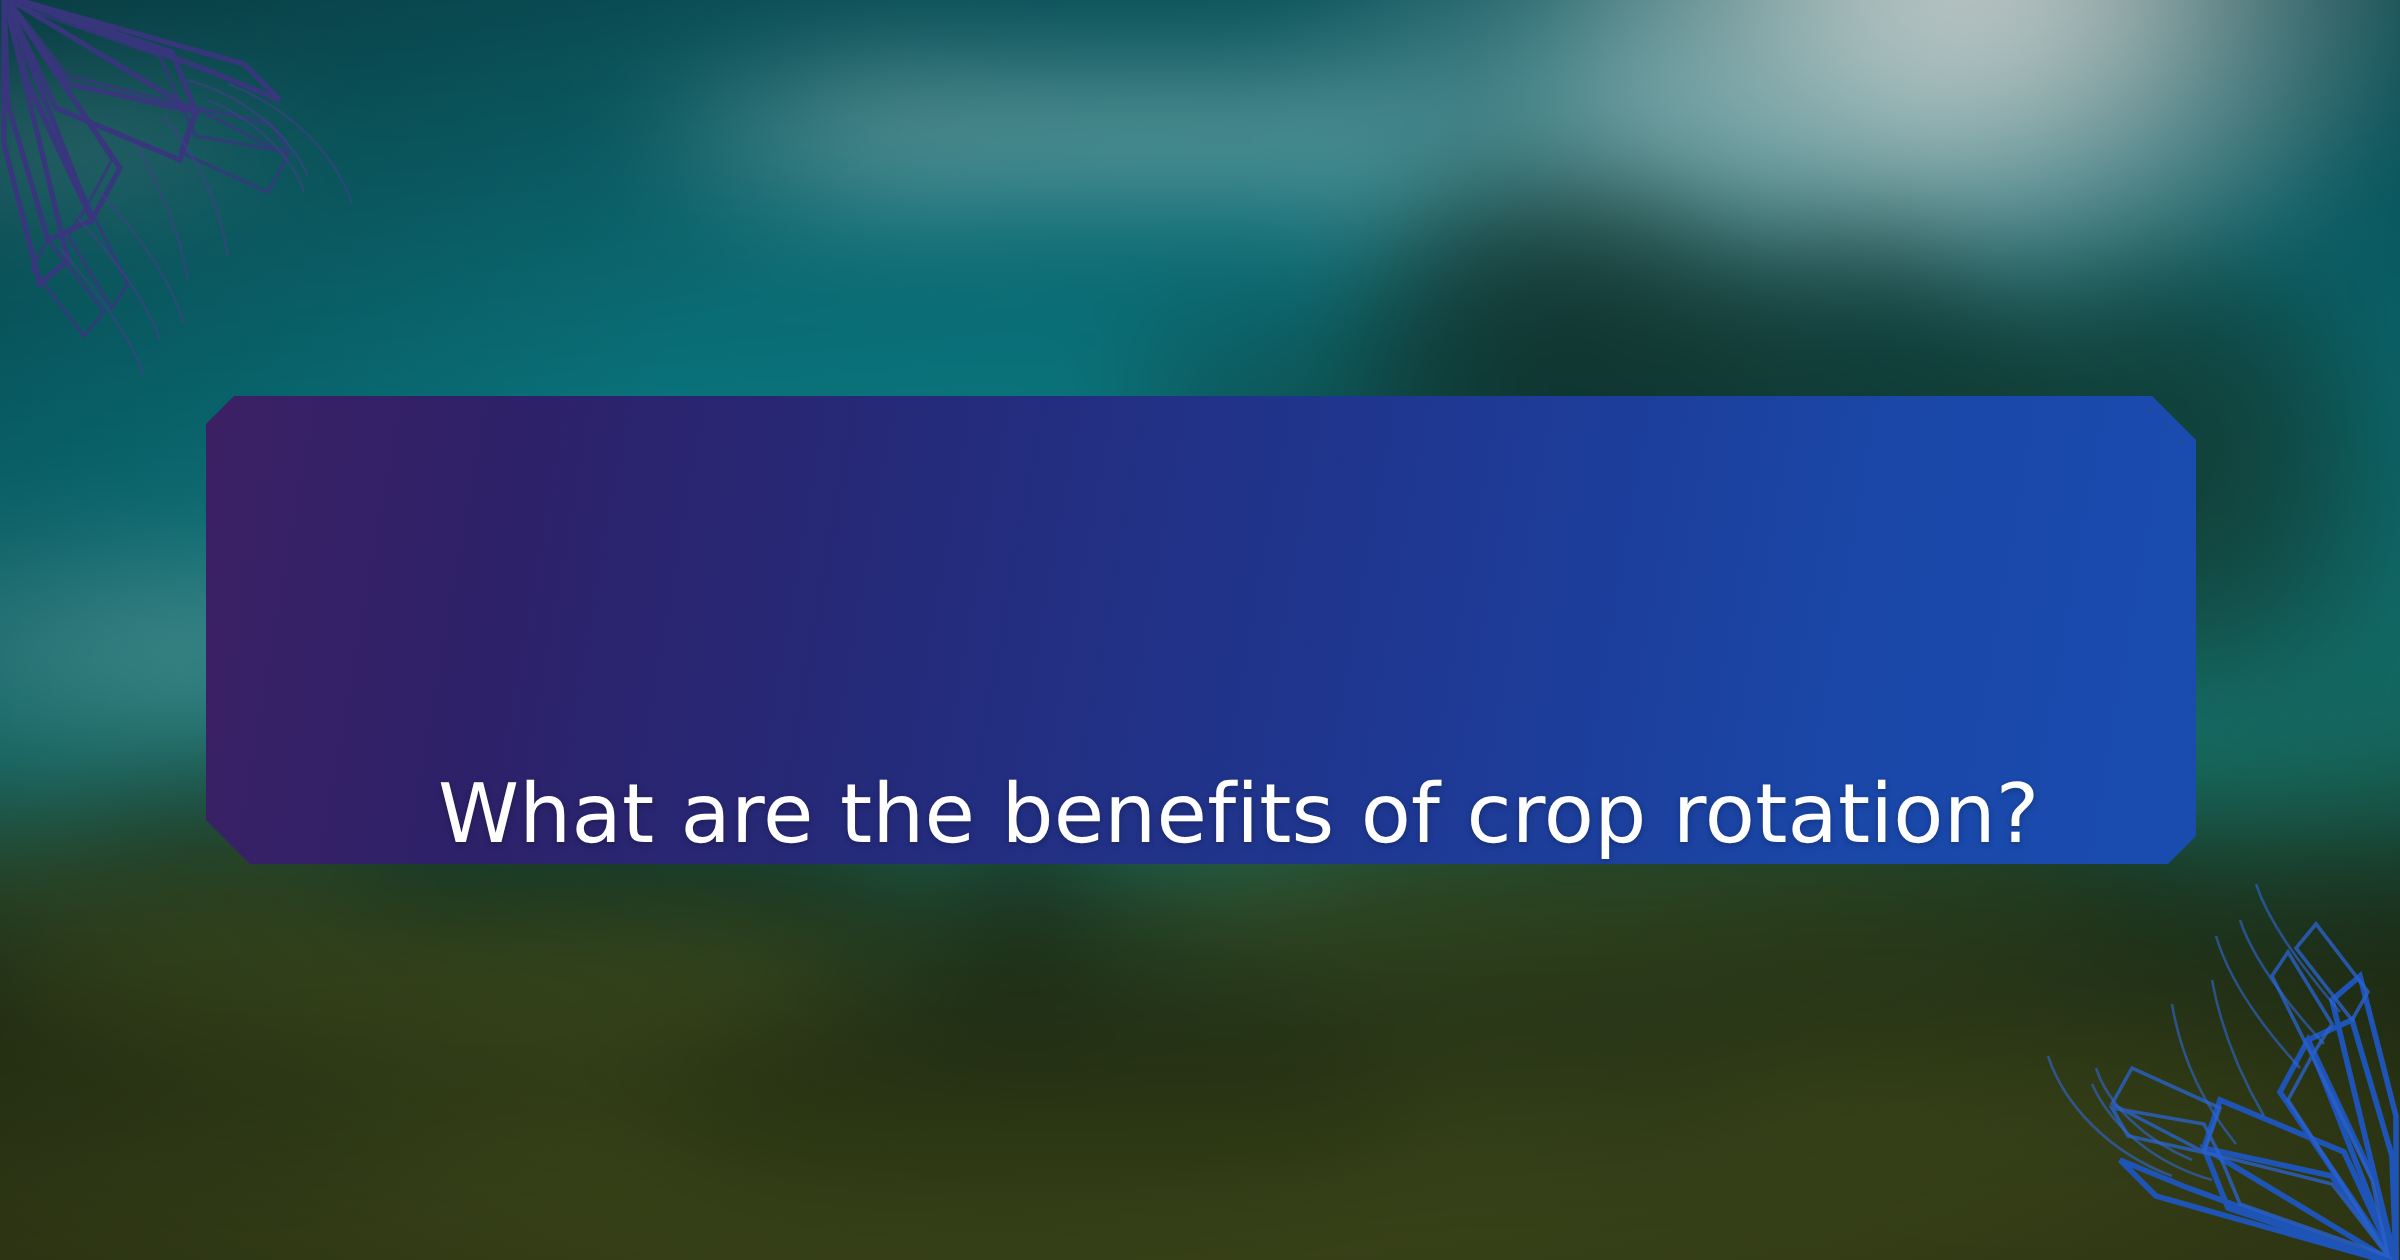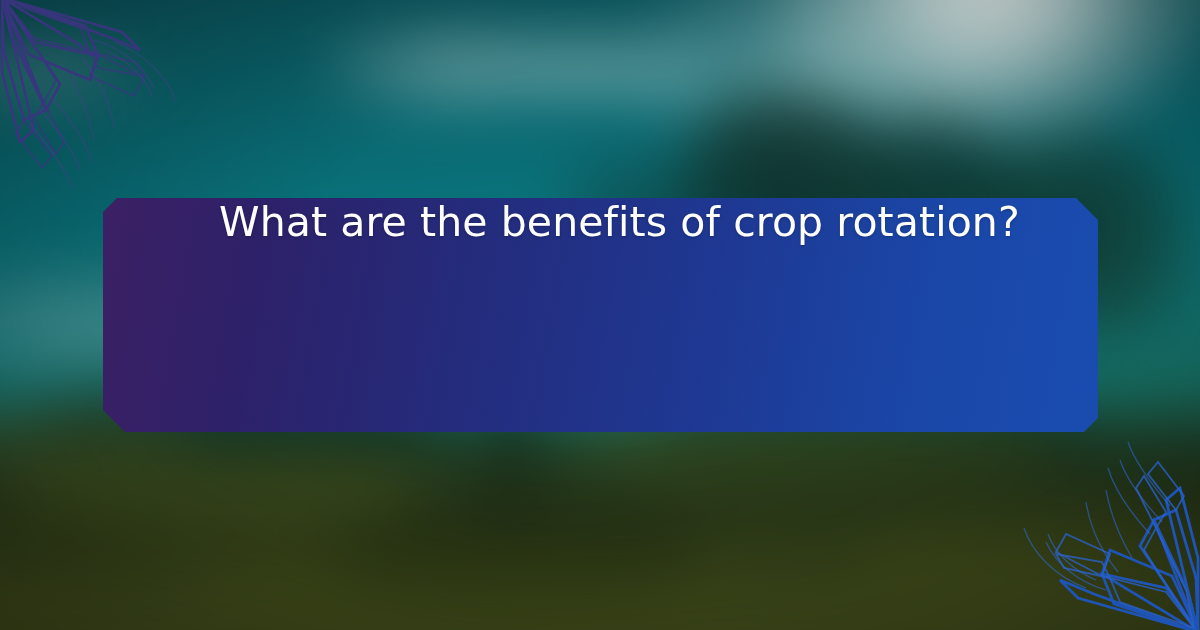--- a/index.html
+++ b/index.html
@@ -226,21 +226,21 @@
       14px 0,
       calc(100% - 22px) 0,
       100% 22px,
       100% calc(100% - 14px),
       calc(100% - 14px) 100%,
       22px 100%,
       0 calc(100% - 22px),
       0 14px);
     box-shadow: 0 10px 36px rgba(0,0,0,0.30);
     display: flex;
-    align-items: flex-start;
+    align-items: flex-end;
   }
 
   .card-title {
     margin: 0;
     padding: 0 0 0 116px;
     color: #ffffff;
     font-family: "DejaVu Sans", sans-serif;
     font-size: 41px;
     font-weight: 400;
     line-height: 1.2;

